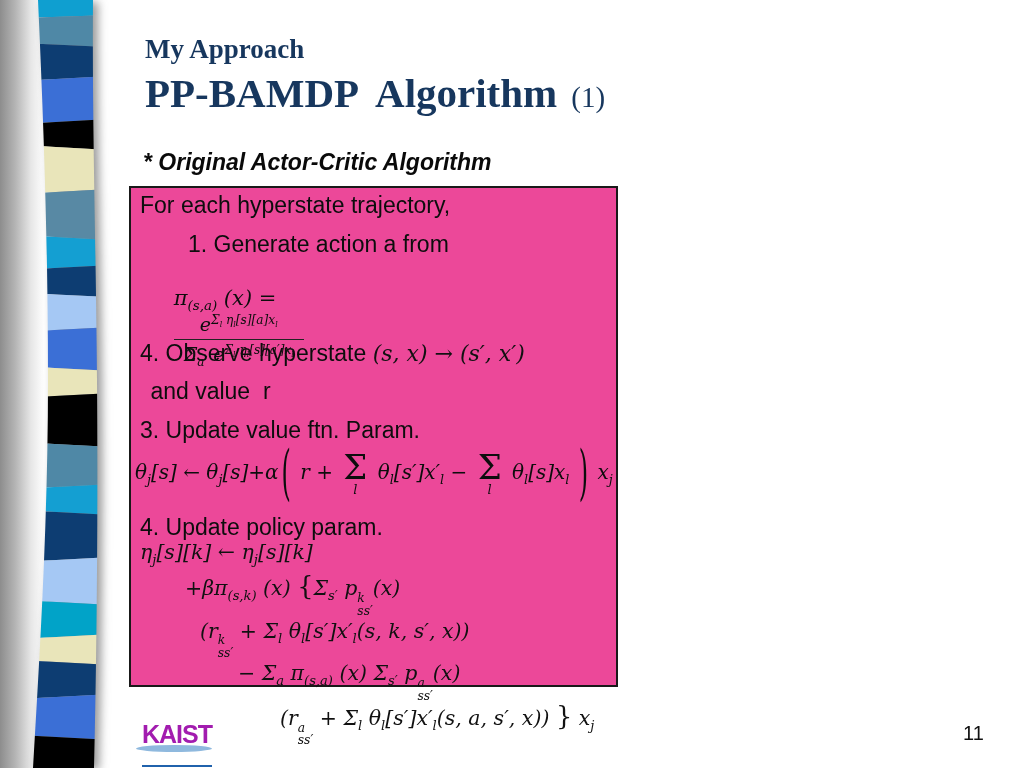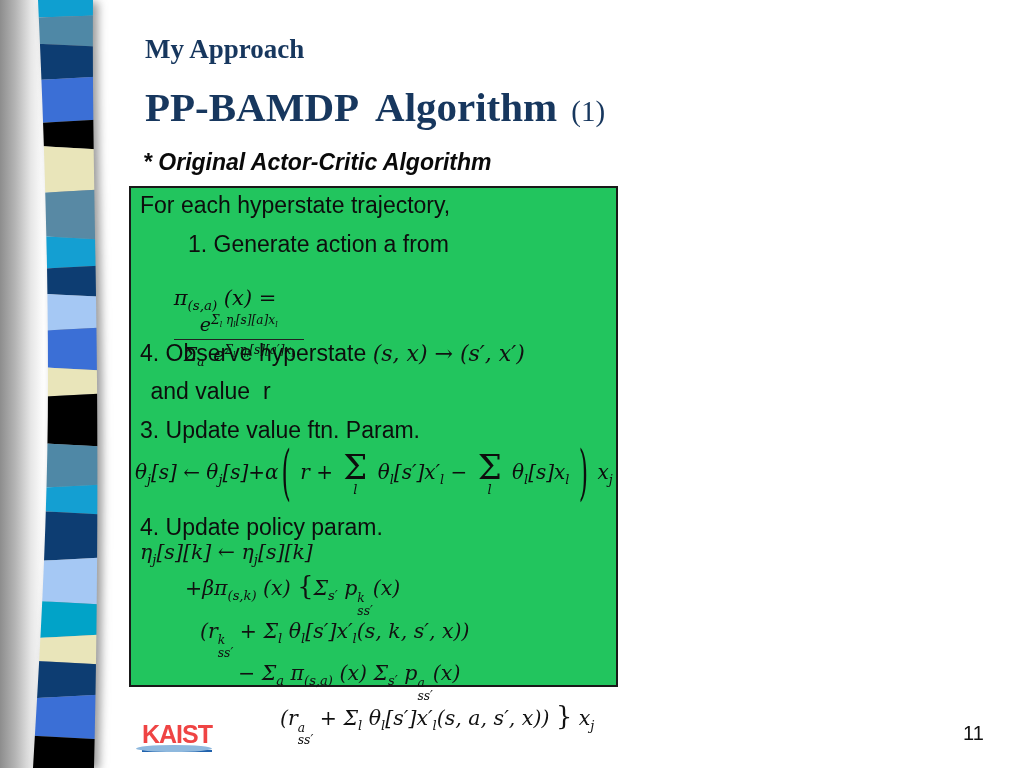--- a/index.html
+++ b/index.html
@@ -16,51 +16,51 @@
     position:absolute; left:0; top:0; width:120px; height:768px;
     filter:drop-shadow(5px 2px 5px rgba(70,70,70,0.55));
   }
   .header { position:absolute; left:145px; top:34px; color:#17375e; }
   .title-small {
     font-family:"Liberation Serif", serif; font-weight:bold;
     font-size:27px; line-height:1.15; white-space:pre;
   }
   .title-big {
     font-family:"Liberation Serif", serif; font-weight:bold;
-    font-size:41px; line-height:1.1; white-space:pre; margin-top:20px;
+    font-size:41px; line-height:1.1; white-space:pre; margin-top:6px;
   }
   .title-suffix {
     font-family:"Liberation Serif", serif; font-weight:normal;
     font-size:29px; margin-left:14px; white-space:pre;
   }
   .subtitle {
     position:absolute; left:143px; top:149px;
     font-size:23px; font-weight:bold; font-style:italic; color:#0a0a0a; white-space:pre;
   }
   .algo-box {
     position:absolute; left:129px; top:186px; width:489px; height:501px;
-    border:2px solid #191919; background:#22c55e;
+    border:2px solid #191919; background:#ec4899;
   }
   .algo-box .line { position:absolute; font-size:23px; color:#0d0d0d; white-space:pre; }
   .math { font-family:"DejaVu Serif", serif; font-style:italic; color:#111; }
   .math sub, .math sup { font-size:64%; }
   .mrow { white-space:nowrap; }
   .frac { display:inline-flex; flex-direction:column; align-items:center; vertical-align:middle;justify-content:flex-end; }
   .frac .num { padding:0 10px 3px; }
   .frac .den { border-top:1.6px solid #222; padding:3px 10px 0; }
   .sum { display:inline-flex; flex-direction:column; align-items:center; vertical-align:middle; line-height:1; margin:0 4px; }
   .sum .op { font-size:34px; font-style:normal; }
   .sum .lim { font-size:13px; margin-top:-1px; }
   .bp { display:inline-block; transform:scaleY(2.5); font-size:24px; font-style:normal; margin:0 3px; vertical-align:-2px; }
   .bb { font-size:125%; font-style:normal; }
   .ss { display:inline-flex; flex-direction:column; font-size:60%; line-height:1.05; vertical-align:-0.55em; text-align:left; }
   .footer-logo { position:absolute; left:142px; top:720px; }
   .kaist-text {
-    font-size:25px; font-weight:bold; color:#ef4444; letter-spacing:-1px;
-    border-bottom:2.5px solid #2062ac; padding-bottom:1px; display:inline-block;
+    font-size:25px; font-weight:bold; color:#a21caf; letter-spacing:-1px;
+    border-bottom:2.5px solid #2062ac; padding-bottom:16px; display:inline-block;
   }
   .kaist-swoosh {
     position:absolute; left:-6px; top:25px; width:76px; height:7px;
     background:#8fb9de; border-radius:50%;
   }
   .page-number { position:absolute; left:963px; top:722px; font-size:20px; color:#111; }
 </style>
 </head>
 <body>
 

